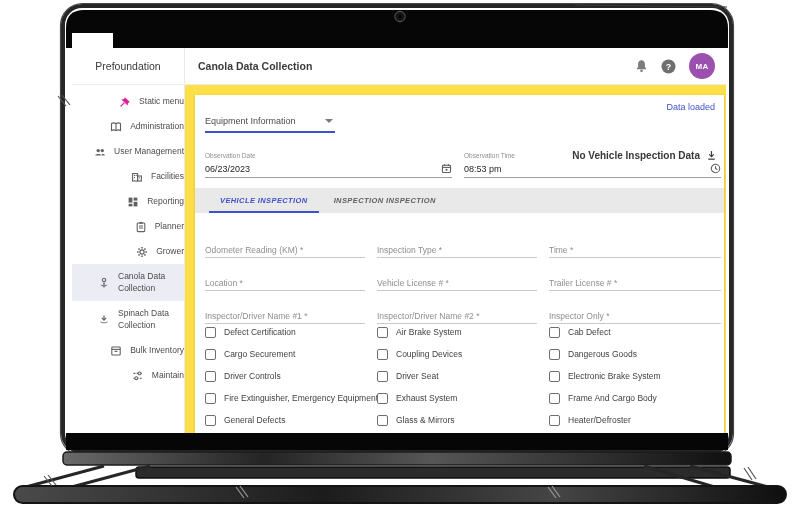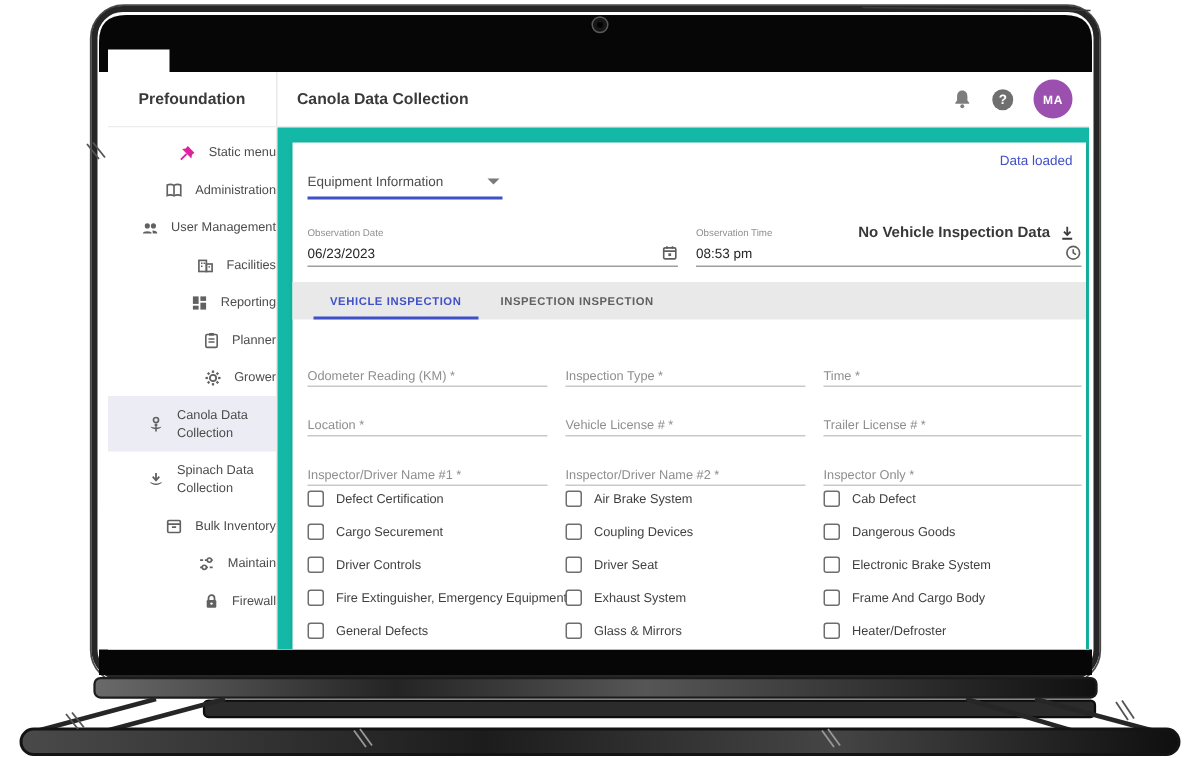--- a/index.html
+++ b/index.html
@@ -1,48 +1,48 @@
 <!DOCTYPE html>
 <html><head>
 <meta charset="utf-8">
 <style>
   html,body{margin:0;padding:0;background:#fff;}
   .stage{position:relative;width:800px;height:505px;font-family:"Liberation Sans",sans-serif;overflow:hidden;background:#fff;}
   svg.monitor{position:absolute;left:0;top:0;}
   
   .app{position:absolute;left:72px;top:48px;width:654px;height:385px;background:#fff;overflow:hidden;color:#333;}
   .appbar{height:37px;display:flex;align-items:center;background:#fff;border-bottom:1px solid #ececec;box-sizing:border-box;}
-  .brand{width:113px;box-sizing:border-box;border-right:1px solid #e9e9e9;height:100%;display:flex;align-items:center;justify-content:center;font-size:10.5px;font-weight:bold;color:#3a3a3a;}
+  .brand{width:113px;box-sizing:border-box;border-right:1px solid #e9e9e9;height:100%;display:flex;align-items:center;justify-content:center;font-size:10.5px;font-weight:normal;color:#3a3a3a;}
   .apptitle{flex:1;padding-left:13px;font-size:10.5px;font-weight:bold;color:#3a3a3a;}
   .appbar-icons{display:flex;align-items:center;gap:13px;padding-right:11px;}
   .avatar{width:26px;height:26px;border-radius:50%;background:#9b50af;color:#fff;font-size:8px;font-weight:bold;letter-spacing:.4px;display:flex;align-items:center;justify-content:center;}
   .body{display:flex;height:348px;}
   .sidebar{width:113px;box-sizing:border-box;border-right:1px solid #e9e9e9;background:#fff;padding-top:4px;}
   .side-item{display:flex;align-items:center;min-height:25px;padding-left:8px;gap:8px;cursor:pointer;justify-content:flex-end;}
   .side-item.lvl1{padding-left:17px;}
   .side-item .lbl{font-size:8.5px;color:#4b4b4b;line-height:1.3;}
   .side-item.tall{min-height:37px;}
   .side-item.tall .lbl{width:66px;}
   .side-item.selected{background:#ececf4;}
   .side-item svg{flex:none;}
-  .main{flex:1;background:#14b8a6;position:relative;}
+  .main{flex:1;background:#fde047;position:relative;}
   .card{position:absolute;left:10px;top:10px;right:2px;bottom:0;background:#fff;box-shadow:0 1px 3px rgba(0,0,0,.18);}
   .data-loaded{position:absolute;top:7px;right:9px;font-size:9px;color:#4050c8;}
   .section-select{position:absolute;left:10px;top:15px;width:130px;height:21px;border-bottom:2px solid #4050c8;display:flex;align-items:center;justify-content:space-between;font-size:9px;color:#4c4c4c;cursor:pointer;}
   .caret{width:0;height:0;border-left:4px solid transparent;border-right:4px solid transparent;border-top:4.5px solid #7a7a7a;margin-right:2px;}
   .no-data{position:absolute;top:55px;right:7px;display:flex;align-items:center;gap:6px;font-size:10px;font-weight:bold;color:#383838;}
   .dt-row{position:absolute;left:10px;right:3px;top:57px;display:flex;gap:12px;}
   .dfield{display:flex;flex-direction:column;}
   .dfield .flabel{font-size:6.5px;color:#8f8f8f;margin-bottom:4px;}
   .dfield .frow{display:flex;align-items:flex-end;justify-content:space-between;border-bottom:1px solid #9f9f9f;padding-bottom:3px;}
   .dfield .fval{font-size:9px;color:#262626;}
   .dfield.date{width:247px;}
   .dfield.time{flex:1;}
   .tabs{position:absolute;left:0;right:0;top:93px;height:25px;background:#e9e9e9;display:flex;}
-  .tab{position:relative;display:flex;align-items:center;padding:4px 13px;font-size:7.5px;font-weight:bold;letter-spacing:.4px;color:#606060;cursor:pointer;}
+  .tab{position:relative;display:flex;align-items:center;padding:4px 13px;font-size:7.5px;font-weight:bold;letter-spacing:.4px;color:#606060;cursor:pointer;font-style:italic;}
   .tab:first-child{margin-left:12px;}
   .tab.active{color:#4050c8;}
   .tab.active::after{content:"";position:absolute;left:2px;right:2px;bottom:0;height:2px;background:#4050c8;}
   .fgrid{position:absolute;left:10px;right:3px;top:144px;display:grid;grid-template-columns:160px 160px auto;gap:14px 12px;}
   .ffield{height:16px;border-bottom:1px solid #c9c9c9;display:flex;align-items:flex-end;padding-bottom:2px;cursor:text;}
   .ffield span{font-size:8.5px;color:#8e8e8e;white-space:nowrap;}
   .cbgrid{position:absolute;left:10px;right:3px;top:226px;display:grid;grid-auto-flow:column;grid-template-rows:repeat(5,22px);grid-template-columns:172px 172px auto;}
   .cbrow{display:flex;align-items:center;gap:8px;}
   .cbox{width:9px;height:9px;border:1.3px solid #6e6e6e;border-radius:2px;flex:none;cursor:pointer;}
   .cbrow .lbl{font-size:8.5px;color:#3f3f3f;white-space:nowrap;}
@@ -241,28 +241,20 @@
             <g stroke="#616161" stroke-width="1.1">
               <line x1="1.4" y1="3.4" x2="10.6" y2="3.4" stroke-dasharray="2 1.2"></line>
               <line x1="1.4" y1="8.2" x2="10.6" y2="8.2" stroke-dasharray="2 1.2"></line>
             </g>
             <circle cx="7.6" cy="3.4" r="1.4" fill="#fff" stroke="#616161" stroke-width="1.1"></circle>
             <circle cx="4.2" cy="8.2" r="1.4" fill="#fff" stroke="#616161" stroke-width="1.1"></circle>
           </svg>
           <span class="lbl">Maintain</span>
         </div>
 
-        <div class="side-item lvl1">
-          <svg width="12" height="12" viewBox="0 0 12 12">
-            <path d="M4 5 L4 3.8 A2 2 0 0 1 8 3.8 L8 5" fill="none" stroke="#616161" stroke-width="1.2"></path>
-            <rect x="2.8" y="5" width="6.4" height="5.2" rx=".8" fill="#616161"></rect>
-            <circle cx="6" cy="7.4" r=".8" fill="#fff"></circle>
-          </svg>
-          <span class="lbl">Firewall</span>
-        </div>
 
       </div>
 
       <div class="main">
         <div class="card">
 
           <div class="data-loaded">Data loaded</div>
 
           <div class="section-select">
             <span>Equipment Information</span>

